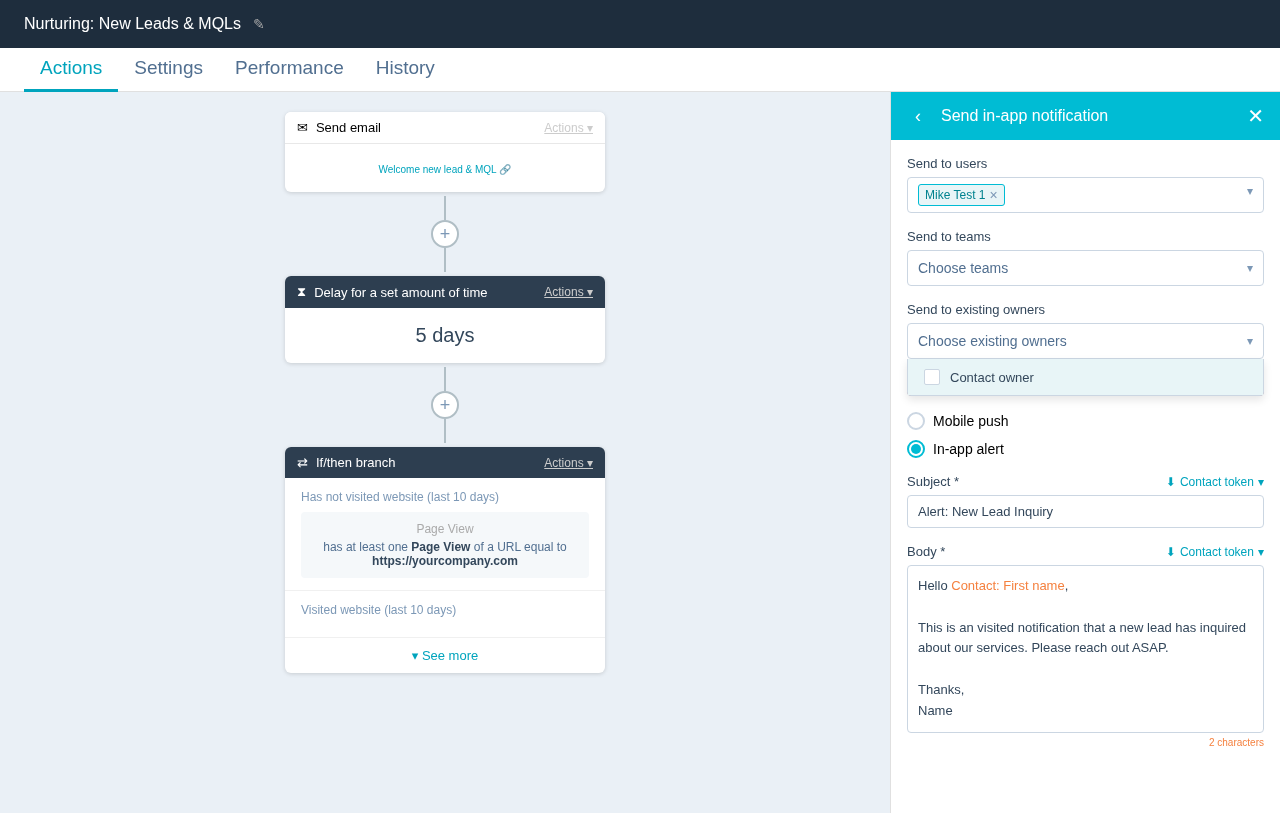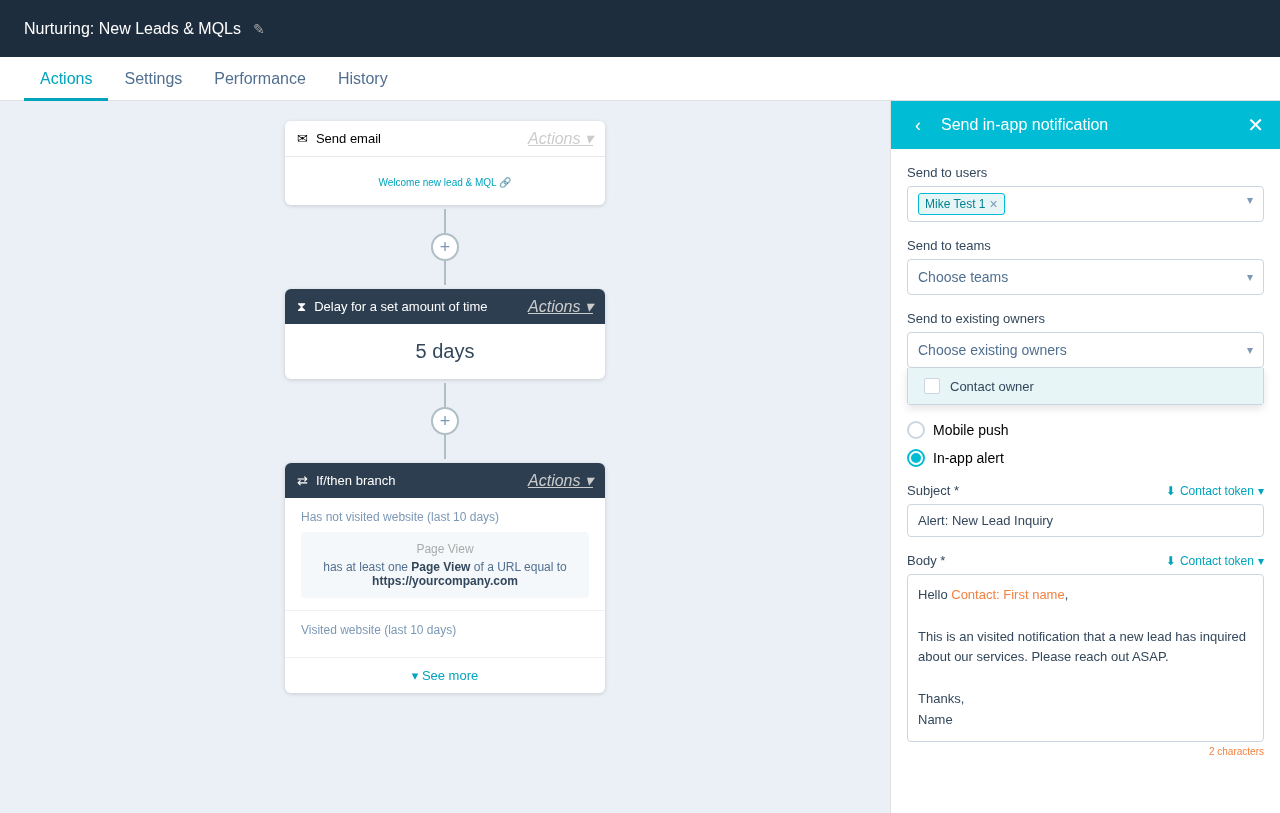--- a/index.html
+++ b/index.html
@@ -1,21 +1,21 @@
 <!DOCTYPE html>
 <html><head>
   <meta charset="utf-8">
   <style>
     * { box-sizing: border-box; margin: 0; padding: 0; }
     body { font-family: -apple-system, BlinkMacSystemFont, 'Segoe UI', Helvetica, Arial, sans-serif; font-size: 14px; background: #f5f8fa; }
 
     
     .top-bar {
       background: #1e2d3d;
-      height: 57px;
+      height: 48px;
       display: flex;
       align-items: center;
       padding: 0 24px;
       gap: 12px;
     }
     .top-bar-title {
       color: #fff;
       font-size: 16px;
       font-weight: 500;
     }
@@ -26,21 +26,21 @@
       background: #fff;
       border-bottom: 1px solid #e0e0e0;
       display: flex;
       padding: 0 24px;
       height: 44px;
       align-items: flex-end;
     }
     .tab {
       padding: 10px 16px;
       cursor: pointer;
-      font-size: 16px;
+      font-size: 19px;
       color: #516f90;
       border-bottom: 3px solid transparent;
       margin-bottom: -1px;
     }
     .tab.active {
       color: #00a4bd;
       border-bottom: 3px solid #00a4bd;
       font-weight: 500;
     }
 
@@ -107,23 +107,23 @@
       padding: 8px 12px;
       display: flex;
       align-items: center;
       justify-content: space-between;
       font-size: 13px;
     }
     .node-header-left { display: flex; align-items: center; gap: 8px; }
     .node-actions-btn {
       color: #ccc;
       cursor: pointer;
-      font-size: 16px;
+      font-size: 12px;
       text-decoration: underline;
-      display: flex; align-items: center; gap: 4px; font-style: italic;
+      display: flex; align-items: center; gap: 4px;
     }
 
     .node-white-header {
       background: #fff;
       padding: 8px 12px;
       display: flex;
       align-items: center;
       justify-content: space-between;
       font-size: 13px;
       border-bottom: 1px solid #e8e8e8;

